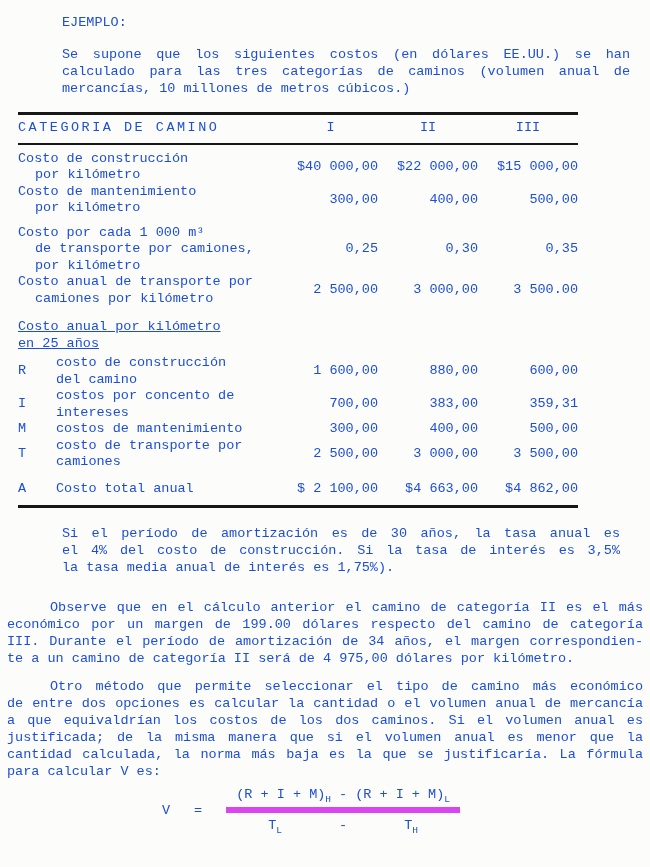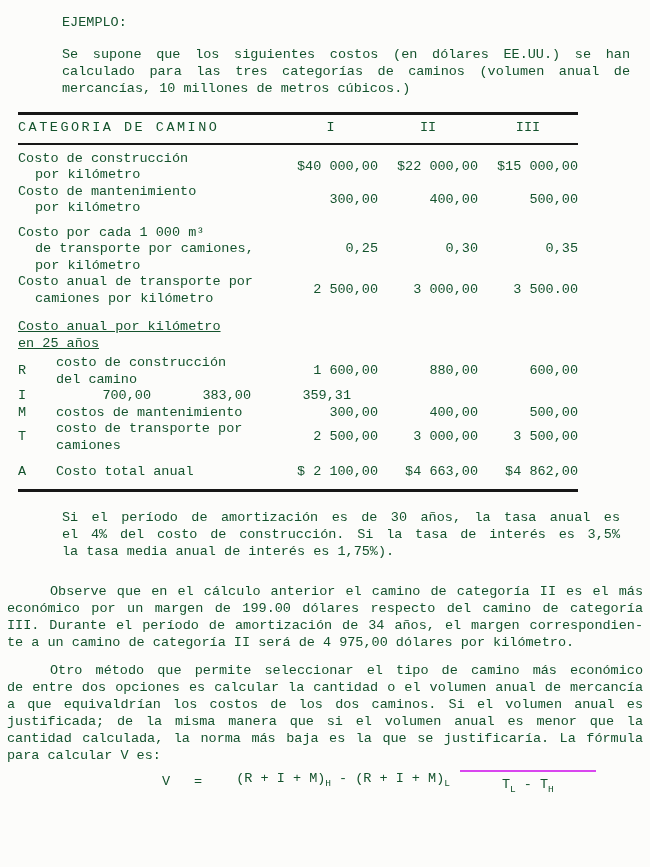--- a/index.html
+++ b/index.html
@@ -1,21 +1,21 @@
 <!DOCTYPE html>
 <html><head>
 <meta charset="utf-8">
 <style>
   html,body { margin:0; padding:0; background:#e8e8e6; }
   .page {
     position:relative;
     width:650px; height:867px;
     margin:0 auto;
     background:#fcfcfa;
-    color:#14532d;
+    color:#1d4ed8;
     font-family:"Liberation Mono","DejaVu Sans Mono",monospace;
     font-size:13.5px;
     line-height:17px;
     overflow:hidden;
   }
   .heading { margin:14px 0 0 62px; }
 
   
   .block .tline { text-align:justify; text-align-last:justify; white-space:nowrap; }
   .block .tline.last { text-align-last:left; }
@@ -46,23 +46,23 @@
   .mt8 { margin-top:8px; }
   .mt10 { margin-top:10px; }
   .section { margin-top:12px; margin-bottom:3px; }
   .section span { text-decoration:underline; white-space:pre-line; }
   .rule.bottom { margin-top:8px; }
 
   
   .formula { display:flex; align-items:center; margin:6px 0 0 162px; }
   .flhs { margin-right:24px; }
   .feq { margin-right:24px; }
-  .frac { display:inline-flex; flex-direction:row; }
+  .frac { display:inline-flex; flex-direction:column; }
   .num { padding:0 10px 4px; text-align:center; white-space:nowrap; }
-  .den { border-top:2px solid #d946ef; padding:4px 42px 0; display:flex; justify-content:space-between; }
+  .den { border-top:6px solid #d946ef; padding:4px 42px 0; display:flex; justify-content:space-between; }
   .fop { margin:0 8px; }
   sub { font-size:9.5px; line-height:0; }
 </style>
 </head>
 <body>
 
 <div class="page">
 
   <div class="heading">EJEMPLO:</div>
 
@@ -126,20 +126,22 @@
       <span class="prefix">R</span>
       <span class="rlabel">costo de construcción
 del camino</span>
       <span class="val">1 600,00</span>
       <span class="val v2">880,00</span>
       <span class="val v2">600,00</span>
     </div>
 
     <div class="trow">
       <span class="prefix">I</span>
+      <span class="rlabel">costos por concento de
+intereses</span>
       <span class="val">700,00</span>
       <span class="val v2">383,00</span>
       <span class="val v2">359,31</span>
     </div>
 
     <div class="trow">
       <span class="prefix">M</span>
       <span class="rlabel">costos de mantenimiento</span>
       <span class="val">300,00</span>
       <span class="val v2">400,00</span>

